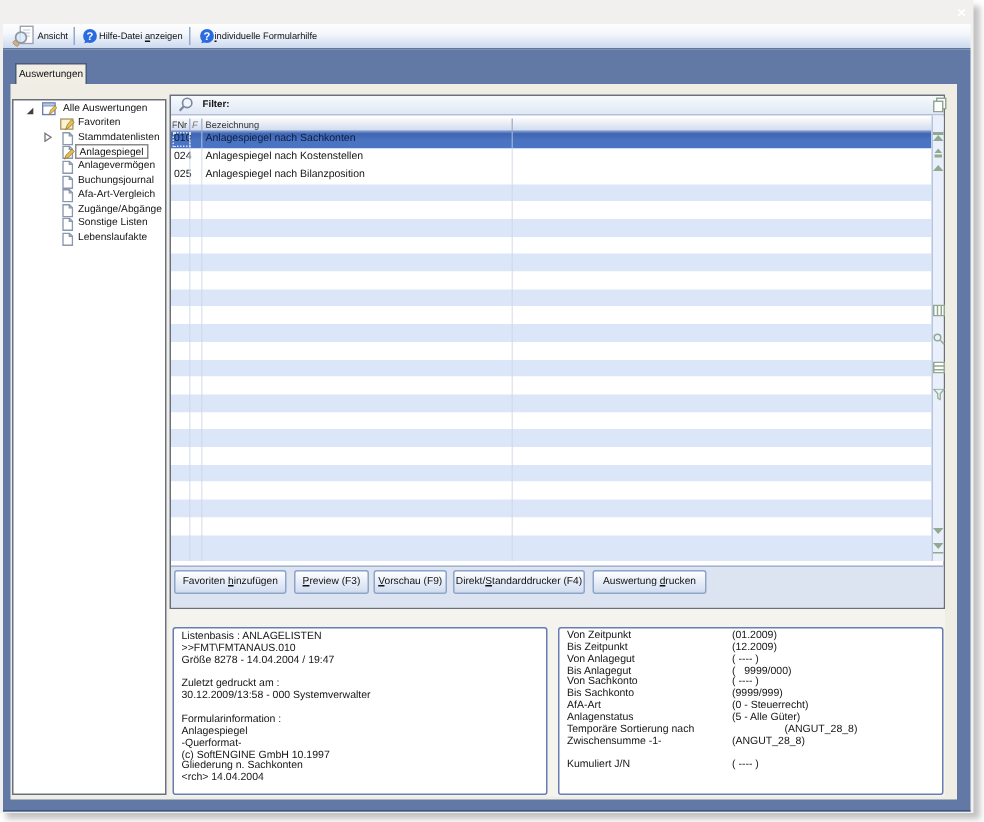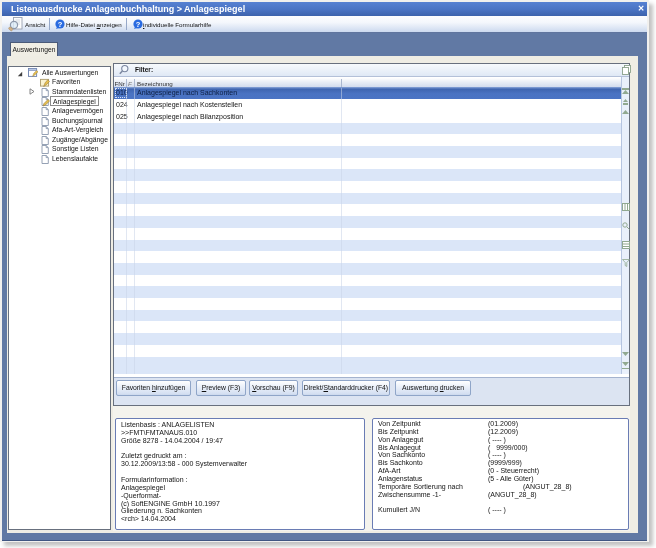--- a/index.html
+++ b/index.html
@@ -32,21 +32,20 @@
 .bcontainer{left:113px;top:406px;width:517px;height:125px;background:#f4f3ed}
 .ipanel{top:417.5px;height:112px;background:#fff;border:1px solid #6a7cb4;border-radius:2px}
 .iline{font-size:7px;color:#141414;white-space:nowrap;line-height:7.85px}
 u{text-decoration:underline}
 </style>
 </head>
 <body>
 <div id="stage">
   <div class="abs frame"></div>
   <div class="abs slatebody"></div>
-  <div class="abs titlebar">Listenausdrucke Anlagenbuchhaltung &gt; Anlagespiegel</div>
   <div class="abs closex">✕</div>
   <div class="abs toolbar"></div>
 
   <svg class="abs" style="left:8px;top:16px" width="16" height="16" viewBox="0 0 16 16">
     <rect x="5.5" y="1.5" width="8.5" height="11.5" fill="#fdfdfd" stroke="#99a1b0" stroke-width="0.9"></rect>
     <line x1="7.5" y1="4" x2="12" y2="4" stroke="#c3cbd6" stroke-width="0.7"></line>
     <line x1="7.5" y1="6" x2="12" y2="6" stroke="#c3cbd6" stroke-width="0.7"></line>
     <line x1="7.5" y1="8" x2="12" y2="8" stroke="#c3cbd6" stroke-width="0.7"></line>
     <circle cx="6" cy="9" r="3.6" fill="#dcebf6" fill-opacity=".8" stroke="#8d99ab" stroke-width="1.2"></circle>
     <rect x="0.6" y="11.6" width="4.2" height="2.6" rx="1.1" transform="rotate(40 2.7 12.9)" fill="#d2b085" stroke="#a8885e" stroke-width="0.5"></rect>

